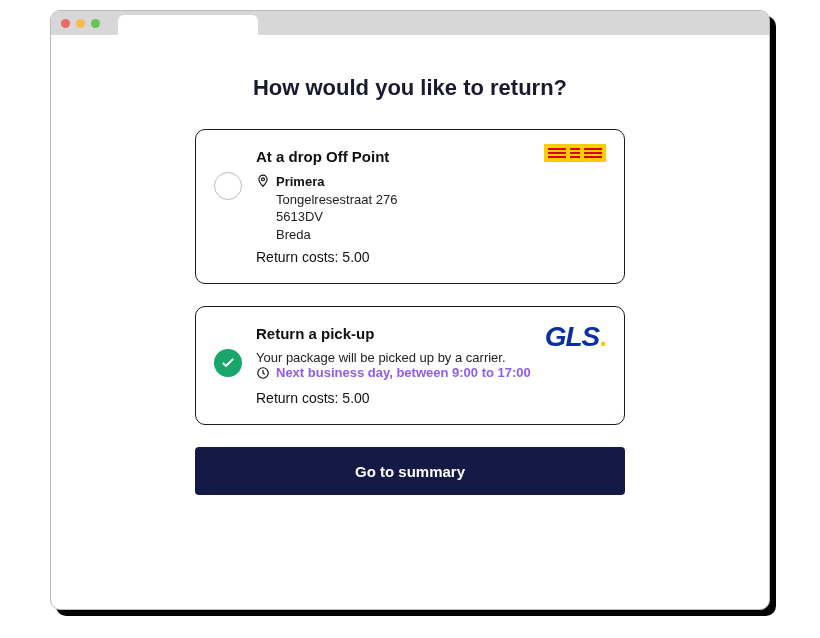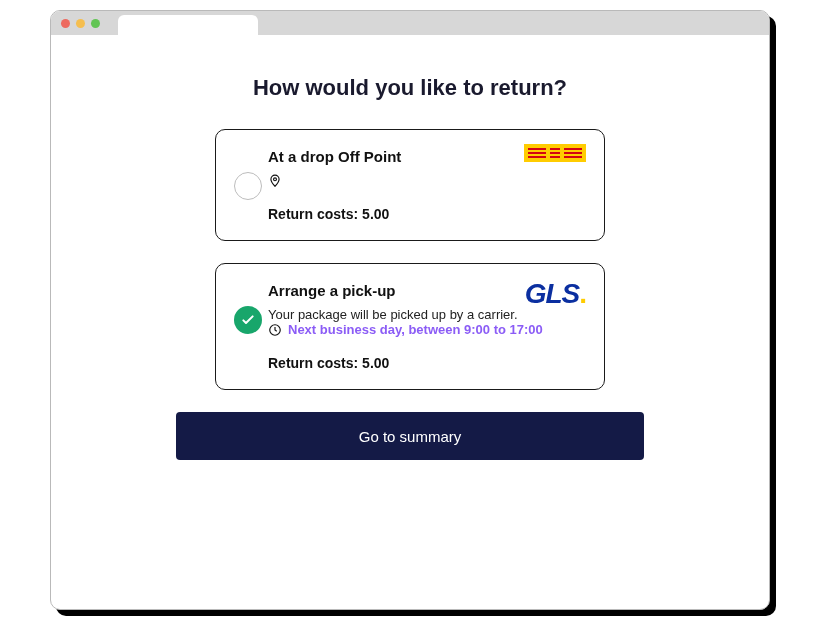--- a/index.html
+++ b/index.html
@@ -40,29 +40,29 @@
     flex-direction: column;
     align-items: center;
   }
   h1.page-title {
     font-size: 22px;
     font-weight: 700;
     color: #1a1a2e;
     margin: 10px 0 28px 0;
   }
   .card {
-    width: 390px;
+    width: 430px;
     border: 1.5px solid #1a1a1a;
     border-radius: 10px;
     padding: 18px 20px 18px 18px;
     margin-bottom: 22px;
     position: relative;
     display: flex;
     align-items: flex-start;
-    gap: 6px;
+    gap: 14px;
   }
   .radio {
     flex: 0 0 auto;
     width: 28px; height: 28px;
     border-radius: 50%;
     border: 1.5px solid #bcbcbc;
     margin-top: 24px;
     display:flex; align-items:center; justify-content:center;
   }
   .radio.selected {
@@ -76,21 +76,21 @@
     font-weight: 700;
     color: #111;
     margin-bottom: 8px;
   }
   .row { display:flex; align-items:flex-start; gap:6px; margin-bottom:6px; }
   .row .icon { flex:0 0 auto; margin-top:1px; }
   .loc-name { font-size:13px; font-weight:700; color:#111; line-height:1.35; }
   .loc-line { font-size:13px; color:#222; line-height:1.35; }
   .desc { font-size:13px; color:#222; margin-bottom:0; }
   .slot { font-size:13px; font-weight:700; color:#8b5cf6; }
-  .cost { font-size:14px; font-weight:700; color:#111; margin-top:14px; }
+  .cost { font-size:14px; font-weight:400; color:#111; margin-top:6px; }
   .carrier-logo {
     position: absolute;
     top: 14px; right: 18px;
   }
   .dhl {
     width: 62px; height: 18px;
     background: #ffcc00;
     position: relative;
     overflow: hidden;
   }
@@ -111,26 +111,26 @@
   .gls {
     font-family: Arial, sans-serif;
     font-size: 28px;
     font-weight: 900;
     font-style: italic;
     letter-spacing: -1px;
     color: #0b2fa0;
   }
   .gls .dotg { color: #ffcc00; font-style: normal; }
   .cta {
-    width: 468px;
+    width: 430px;
     height: 48px;
     background: #141a46;
     color: #fff;
     font-size: 15px;
-    font-weight: 400;
+    font-weight: 700;
     border: none;
     border-radius: 4px;
     cursor: pointer;
   }
 </style>
 </head>
 <body>
 
 <div class="frame">
   <div class="titlebar">
@@ -147,36 +147,42 @@
       <div class="radio"></div>
       <div class="card-body">
         <div class="card-title">At a drop Off Point</div>
         <div class="row">
           <span class="icon">
             <svg width="14" height="14" viewBox="0 0 24 24" fill="none" stroke="#111" stroke-width="2">
               <path d="M12 21s-7-7.2-7-12a7 7 0 0 1 14 0c0 4.8-7 12-7 12z"></path>
               <circle cx="12" cy="9" r="2.5"></circle>
             </svg>
           </span>
+          <div>
+            <div class="loc-name">Primera</div>
+            <div class="loc-line">Tongelresestraat 276</div>
+            <div class="loc-line">5613DV</div>
+            <div class="loc-line">Breda</div>
+          </div>
         </div>
         <div class="cost">Return costs: 5.00</div>
       </div>
       <div class="carrier-logo">
         <div class="dhl"></div>
       </div>
     </div>
 
     <div class="card">
       <div class="radio selected">
         <svg viewBox="0 0 24 24">
           <path d="M5 12.5l4 4 10-10" fill="none" stroke="#fff" stroke-width="3" stroke-linecap="round" stroke-linejoin="round"></path>
         </svg>
       </div>
       <div class="card-body">
-        <div class="card-title">Arrange a pick-up</div>
+        <div class="card-title">Return a pick-up</div>
         <div class="desc">Your package will be picked up by a carrier.</div>
         <div class="row">
           <span class="icon">
             <svg width="14" height="14" viewBox="0 0 24 24" fill="none" stroke="#111" stroke-width="2">
               <circle cx="12" cy="12" r="9"></circle>
               <path d="M12 7v5l3 2"></path>
             </svg>
           </span>
           <span class="slot">Next business day, between 9:00 to 17:00</span>
         </div>

